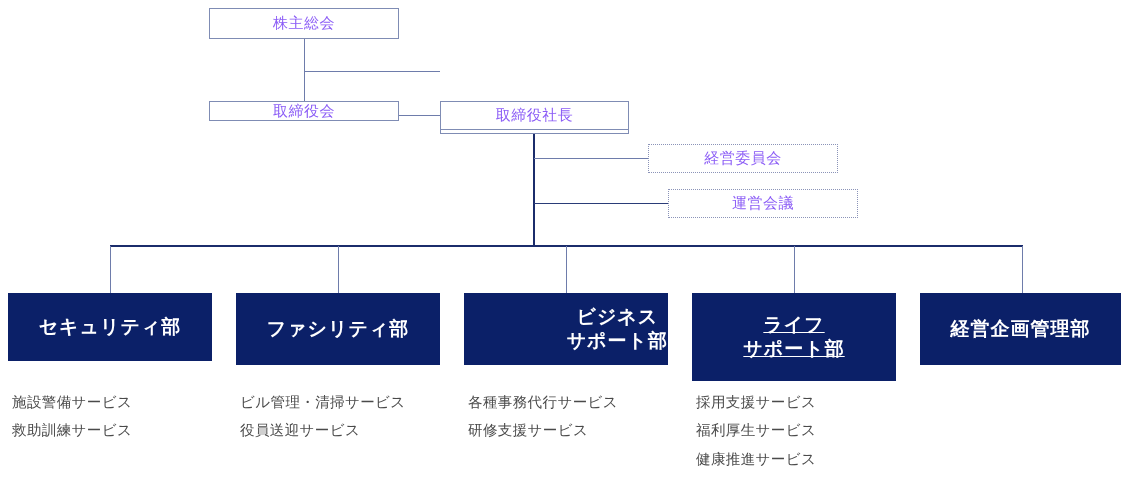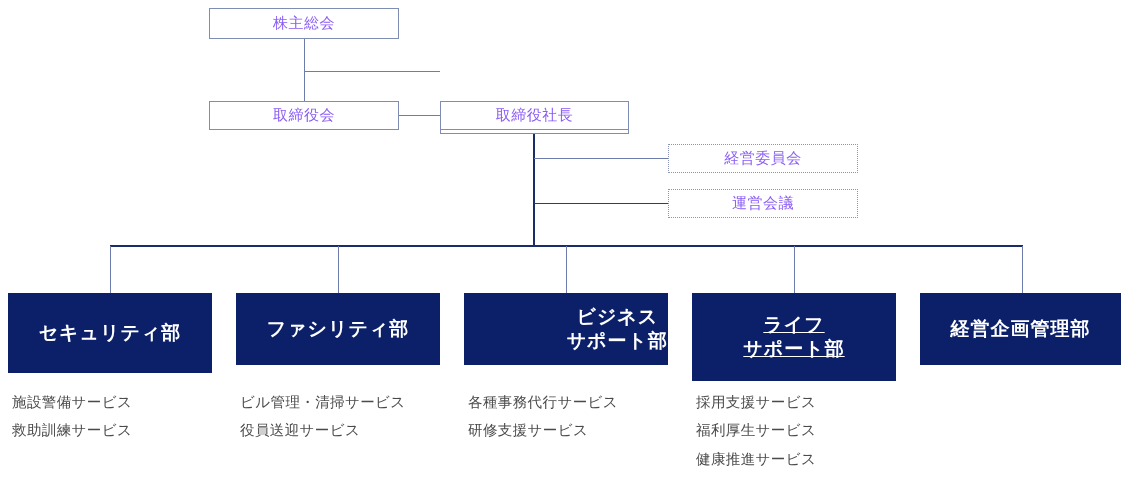--- a/index.html
+++ b/index.html
@@ -104,29 +104,29 @@
 <div id="chart">
 
   <div class="node-box" style="left:209px; top:8px; width:190px; height:31px;">
     <span>株主総会</span>
   </div>
 
   <div class="node-box" style="left:440px; top:57px; width:189px; height:29px;margin-top:48px;">
     <span>監査役</span>
   </div>
 
-  <div class="node-box" style="left:209px; top:101px; width:190px; height:29px;">
+  <div class="node-box" style="left:209px; top:101px; width:190px; height:20px;">
     <span>取締役会</span>
   </div>
 
   <div class="node-box" style="left:440px; top:101px; width:189px; height:29px;">
     <span>取締役社長</span>
   </div>
 
-  <div class="node-box dotted" style="left:668px; top:144px; width:190px; height:29px;">
+  <div class="node-box dotted" style="left:648px; top:144px; width:190px; height:29px;">
     <span>経営委員会</span>
   </div>
 
   <div class="node-box dotted" style="left:668px; top:189px; width:190px; height:29px;">
     <span>運営会議</span>
   </div>
 
   <div class="line thin-v" style="left:304px; top:38px; height:63px;"></div>
 
   <div class="line thin-h" style="left:304px; top:71px; width:136px;"></div>
@@ -140,21 +140,21 @@
   <div class="line h" style="left:534px; top:203px; width:134px;"></div>
 
   <div class="line bus" style="left:110px; top:245px; width:913px;"></div>
 
   <div class="line thin-v" style="left:110px; top:246px; height:47px;"></div>
   <div class="line thin-v" style="left:338px; top:246px; height:47px;"></div>
   <div class="line thin-v" style="left:566px; top:246px; height:47px;"></div>
   <div class="line thin-v" style="left:794px; top:246px; height:47px;"></div>
   <div class="line thin-v" style="left:1022px; top:246px; height:47px;"></div>
 
-  <div class="dept-box" style="left:8px; top:293px; width:204px; height:80px;">
+  <div class="dept-box" style="left:8px; top:293px; width:204px; height:68px;">
     <div>
       <span class="dept-line">セキュリティ部</span>
     </div>
   </div>
 
   <div class="dept-box" style="left:236px; top:293px; width:204px; height:72px;">
     <div>
       <span class="dept-line">ファシリティ部</span>
     </div>
   </div>

